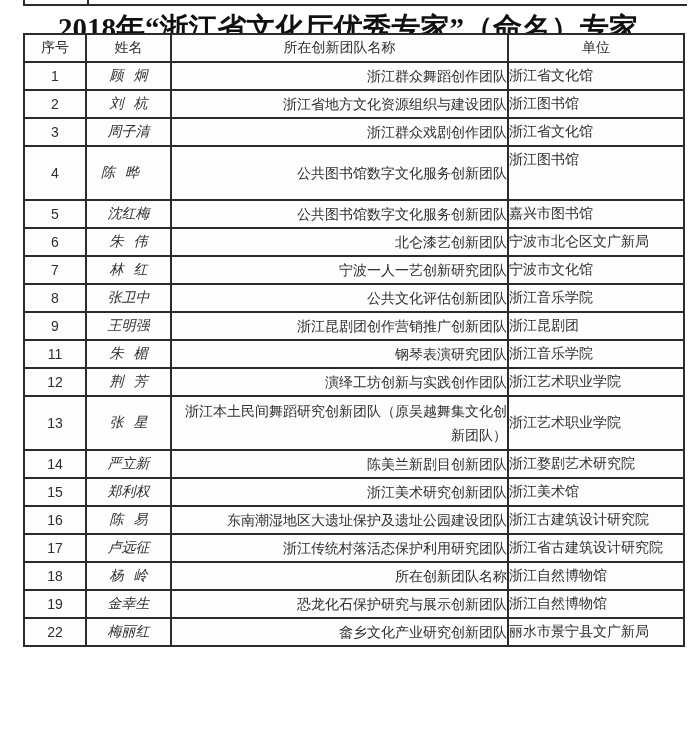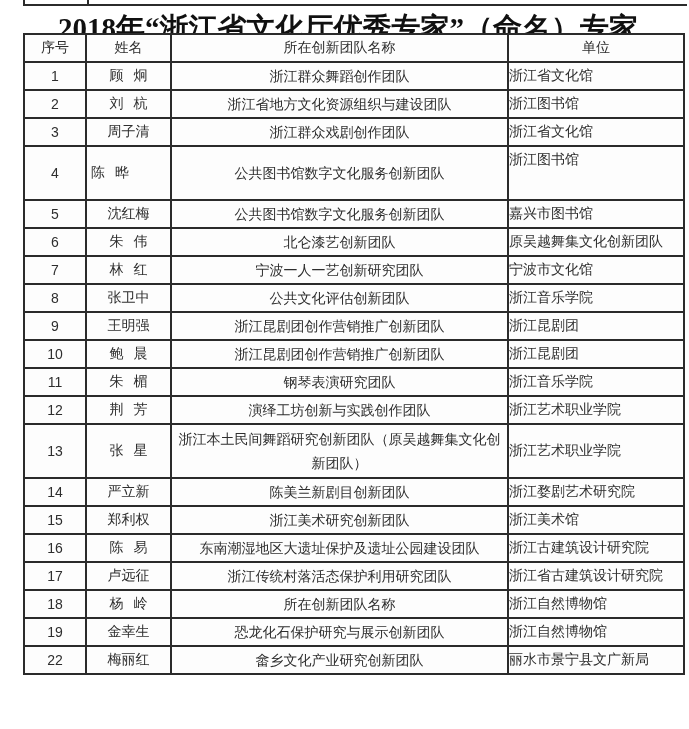--- a/index.html
+++ b/index.html
@@ -43,23 +43,23 @@
     font-weight:normal;
     padding:0;
     overflow:hidden;
     vertical-align:middle;
   }
   .expert-table thead tr{height:28px;}
   .expert-table tbody tr{height:28px;}
   .expert-table tbody tr.tall{height:54px;}
   .expert-table th{text-align:center;}
   .cell-no{text-align:center;}
-  .cell-name{text-align:center;word-spacing:6px;}
-  .cell-name.left{text-align:left;padding-left:4px;}
-  .cell-team{text-align:center;padding-left:3px;padding-right:3px;line-height:24px;}
+  .cell-name{text-align:center;word-spacing:6px;font-style:italic;}
+  .cell-name.left{text-align:left;padding-left:14px;}
+  .cell-team{text-align:right;padding-left:3px;padding-right:3px;line-height:24px;}
   .cell-unit{text-align:left;padding-left:3px;}
   .cell-unit.top{vertical-align:top;padding-top:4px;}
 </style>
 </head>
 <body>
 
 <div class="page">
 
   <div class="frag frag-h"></div>
   <div class="frag frag-v1"></div>
@@ -110,43 +110,37 @@
         <tr>
           <td class="cell-no">5</td>
           <td class="cell-name">沈红梅</td>
           <td class="cell-team">公共图书馆数字文化服务创新团队</td>
           <td class="cell-unit">嘉兴市图书馆</td>
         </tr>
         <tr>
           <td class="cell-no">6</td>
           <td class="cell-name">朱 伟</td>
           <td class="cell-team">北仑漆艺创新团队</td>
-          <td class="cell-unit">原吴越舞集文化创新团队</td>
+          <td class="cell-unit">宁波市北仑区文广新局</td>
         </tr>
         <tr>
           <td class="cell-no">7</td>
           <td class="cell-name">林 红</td>
           <td class="cell-team">宁波一人一艺创新研究团队</td>
           <td class="cell-unit">宁波市文化馆</td>
         </tr>
         <tr>
           <td class="cell-no">8</td>
           <td class="cell-name">张卫中</td>
           <td class="cell-team">公共文化评估创新团队</td>
           <td class="cell-unit">浙江音乐学院</td>
         </tr>
         <tr>
           <td class="cell-no">9</td>
           <td class="cell-name">王明强</td>
-          <td class="cell-team">浙江昆剧团创作营销推广创新团队</td>
-          <td class="cell-unit">浙江昆剧团</td>
-        </tr>
-        <tr>
-          <td class="cell-no">10</td>
-          <td class="cell-name">鲍 晨</td>
           <td class="cell-team">浙江昆剧团创作营销推广创新团队</td>
           <td class="cell-unit">浙江昆剧团</td>
         </tr>
         <tr>
           <td class="cell-no">11</td>
           <td class="cell-name">朱 楣</td>
           <td class="cell-team">钢琴表演研究团队</td>
           <td class="cell-unit">浙江音乐学院</td>
         </tr>
         <tr>

